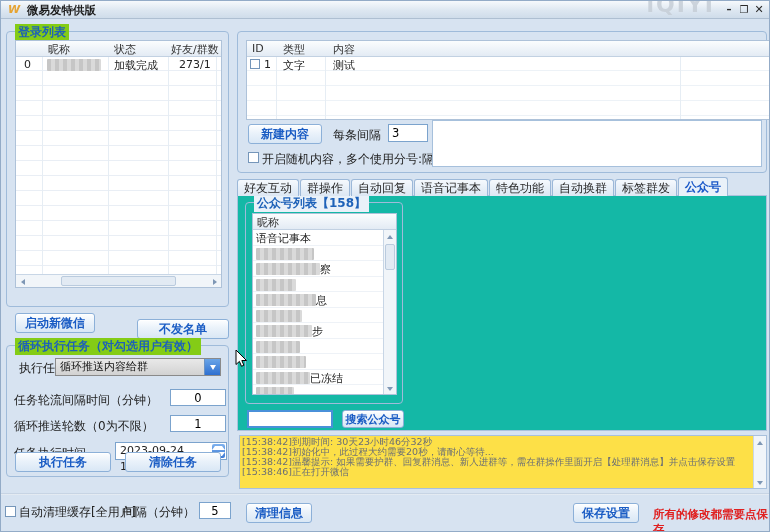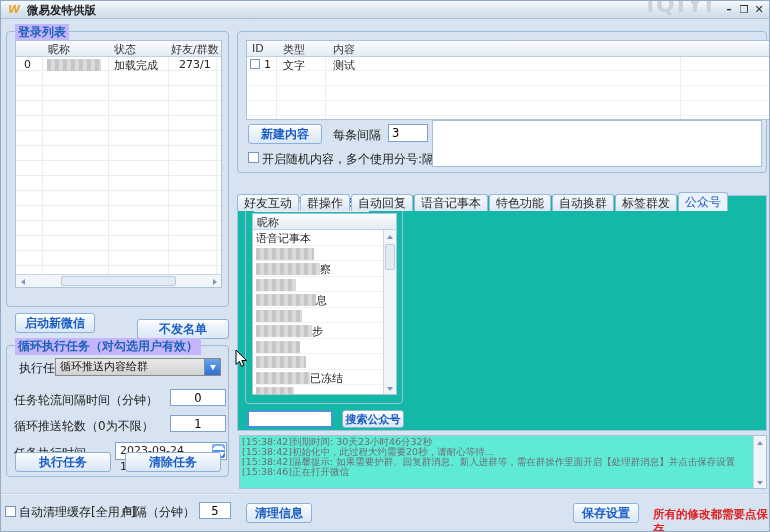--- a/index.html
+++ b/index.html
@@ -15,21 +15,21 @@
   .app-title { position:absolute; left:26px; top:2px; font-size:11.5px; font-weight:bold; color:#1c1c1c; }
   .watermark { position:absolute; right:56px; top:-9px; font-size:22px; font-weight:bold;
     color:#c6ced7; letter-spacing:2px; opacity:.85; }
   .winbtn { position:absolute; top:3px; width:12px; height:12px; text-align:center; line-height:11px;
     font-size:10px; font-weight:bold; color:#2a2a2a; cursor:default; }
   .btn-min{ right:36px;} .btn-max{ right:21px;} .btn-close{ right:6px; font-size:11px;}
 
   
   .group { position:absolute; border:1px solid #9fbbda; border-radius:4px; }
   .group > .gtitle { position:absolute; top:-8px; left:8px; padding:0 3px; font-weight:bold;
-    color:#1d61b8; font-size:12px; background:#c4b5fd; white-space:nowrap; }
+    color:#1d61b8; font-size:12px; background:#84cc16; white-space:nowrap; }
   .panelbg > .gtitle { background:#e9f1f9; }
   .btn { position:absolute; border:1px solid #8cb0d8; border-radius:3px; color:#1a5cc4; font-weight:bold;
     font-size:12px; text-align:center; background:linear-gradient(#fdfeff,#eaf2fa 45%,#d9e7f5);
     box-shadow:inset 0 1px 0 #fff; line-height:18px; cursor:default; }
   .inp { position:absolute; background:#fff; border:1px solid #7ba3cd; font-size:11.5px;
     font-family:"DejaVu Sans","Liberation Sans",sans-serif; padding:0 3px; }
   .cb { position:absolute; width:11px; height:11px; background:#fff; border:1px solid #7596ba; }
   .lbl { position:absolute; white-space:nowrap; }
   .vline { position:absolute; top:0; bottom:0; width:1px; background:#e6edf4; }
   .redact { display:inline-block; height:12px; vertical-align:middle; border-radius:1px;
@@ -80,42 +80,42 @@
       repeating-linear-gradient(to bottom,#fff 0 14px,#edf2f7 14px 15px); border:1px solid #aec2d9; }
   .push-row { position:absolute; left:0; top:16px; right:0; height:15px; font-size:11px; }
   .push-textarea { position:absolute; left:194px; top:88px; width:330px; height:47px; background:#fff;
     border:1px solid #a6c0dc; }
 
   
   .tabbar { position:absolute; left:236px; top:176px; height:19px; z-index:5; white-space:nowrap; }
   .tab { display:inline-block; height:17px; margin:2px 1px 0 0; padding:0 6px; line-height:16px;
     border:1px solid #9cb8d8; border-bottom:none; border-radius:3px 3px 0 0; font-size:12px; color:#2a2a2a;
     background:linear-gradient(#f5f9fd,#dce7f3); vertical-align:bottom; }
-  .tab.active { height:19px; margin-top:15px; background:#e9f1f9; color:#1a58c8; font-weight:normal; line-height:19px; }
+  .tab.active { height:19px; margin-top:0; background:#e9f1f9; color:#1a58c8; font-weight:bold; line-height:19px; }
   .tabpanel { position:absolute; left:236px; top:194px; width:530px; height:236px; background:#14b8a6;
     border:1px solid #aac2dc; }
 
   
   .g-acc { left:7px; top:6px; width:158px; height:202px; }
   .acclist { position:absolute; left:6px; top:10px; width:145px; height:182px; background:#fff; border:1px solid #aec2d9; }
   .acclist .thead span { left:4px; }
   .accrows { position:absolute; left:0; top:16px; right:13px; bottom:0; overflow:hidden; }
   .acc-row { height:15.5px; line-height:15px; border-bottom:1px solid #eef2f7; padding-left:3px;
     font-size:11px; white-space:nowrap; }
   .acc-txt { vertical-align:middle; }
   .vsb { position:absolute; right:0; top:0; bottom:0; width:13px; background:#f1f5f9; border-left:1px solid #c8d6e6; }
   .vsb .arr { position:absolute; left:0; width:12px; height:12px; text-align:center; line-height:11px; }
   .vsb .thumb { position:absolute; left:1px; top:14px; width:10px; height:26px; background:#e2eaf3;
     border:1px solid #bacbde; border-radius:2px; }
 
   .search-inp { left:9px; top:214px; width:86px; height:18px; border:2px solid #4a90d9; }
   .btn-search { left:104px; top:214px; width:62px; height:18px; font-size:11px; }
 
   
-  .logbox { position:absolute; left:238px; top:434px; width:528px; height:54px; background:#5eead4;
+  .logbox { position:absolute; left:238px; top:434px; width:528px; height:54px; background:#fde047;
     border:1px solid #a8c0dc; }
   .loglines { position:absolute; left:2px; top:1px; right:14px; bottom:1px; overflow:hidden; }
   .logline { font-size:9.5px; line-height:10px; color:#6b6f74; white-space:nowrap; }
 
   
   .footer-divider { position:absolute; left:0; top:492px; width:770px; height:2px;
     background:linear-gradient(#b9c9dd,#f2f6fa); }
   .notice { position:absolute; left:652px; top:506px; color:#e02020; font-weight:bold; font-size:11.5px; }
 
   

